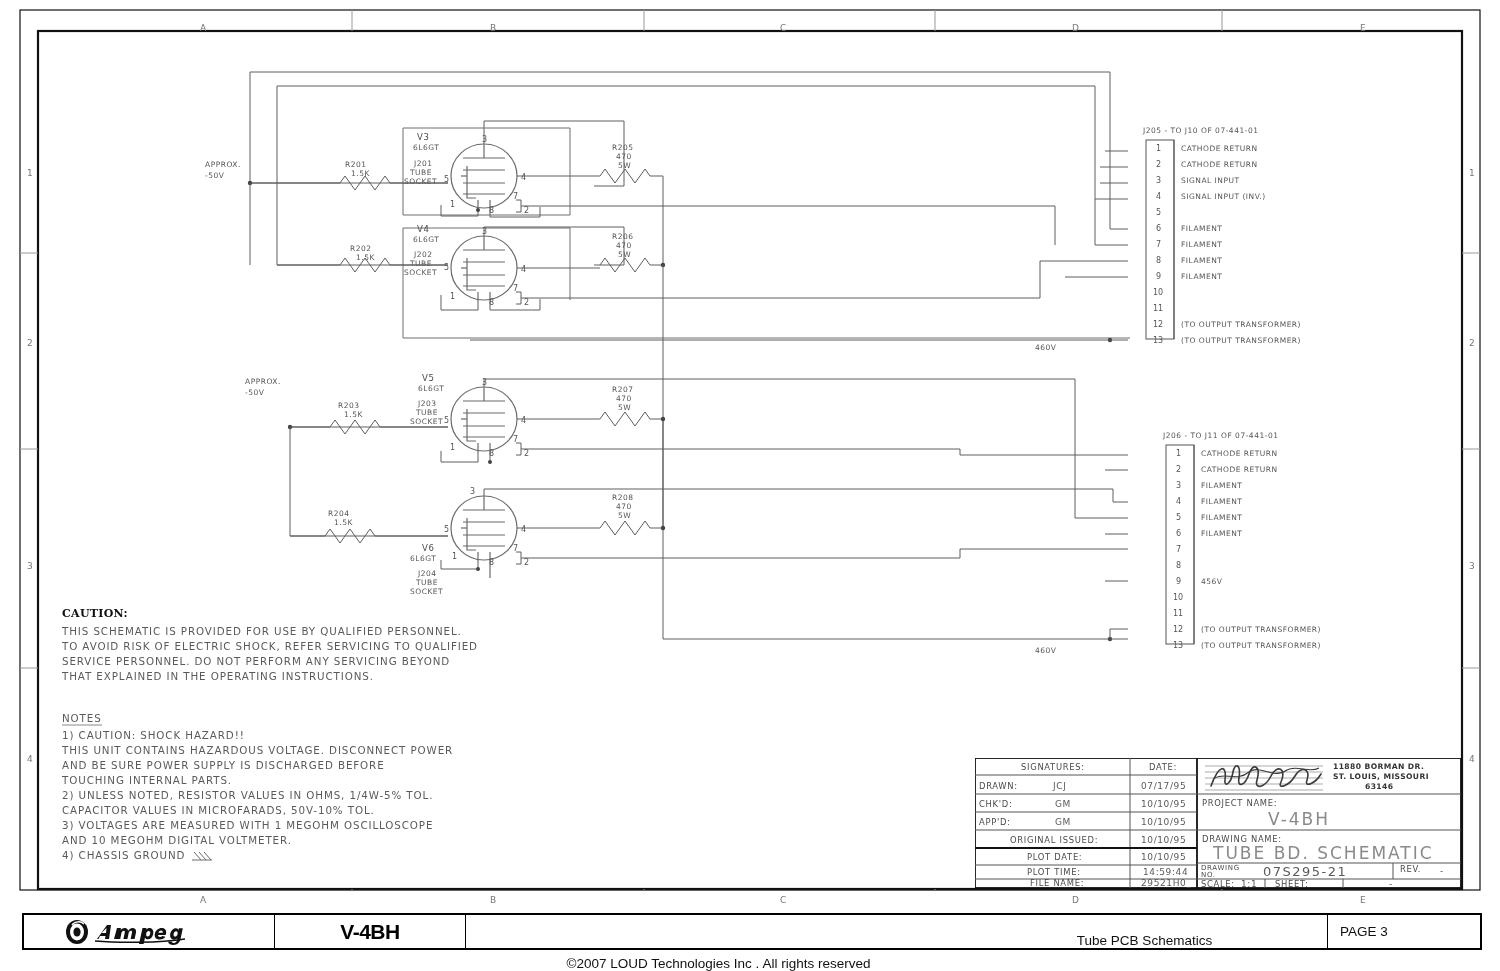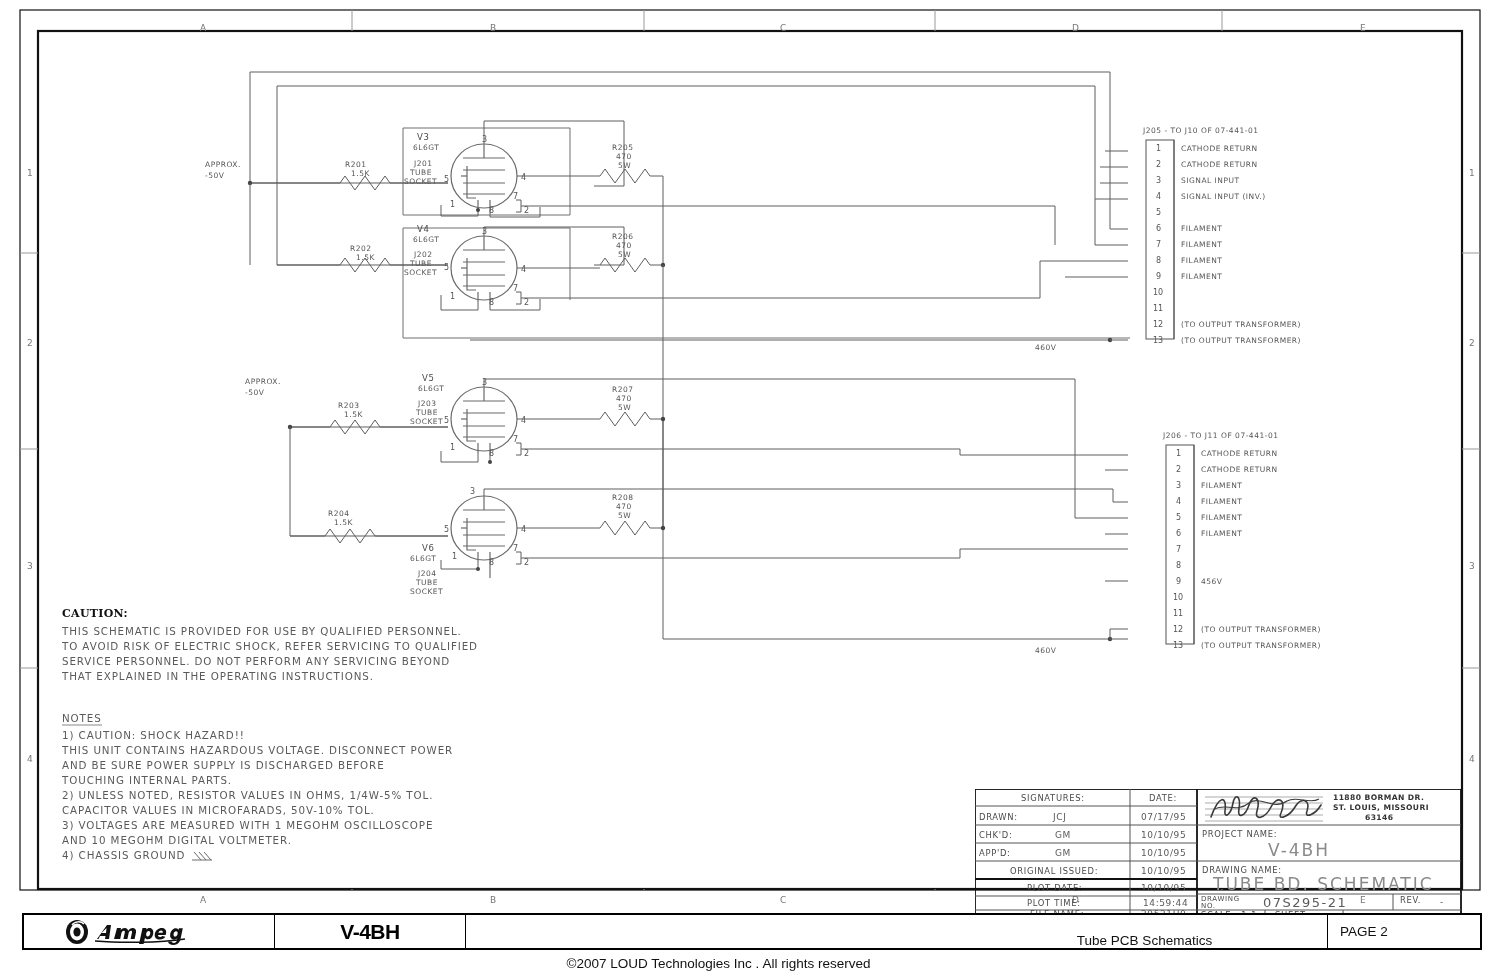--- a/index.html
+++ b/index.html
@@ -469,21 +469,21 @@
     <text class="bodytext" x="0" y="149">4) CHASSIS GROUND</text>
 
     <g>
       <line x1="132" y1="142" x2="139" y2="150" stroke="#6a6a6a" stroke-width="1"></line>
       <line x1="137" y1="142" x2="144" y2="150" stroke="#6a6a6a" stroke-width="1"></line>
       <line x1="142" y1="142" x2="149" y2="150" stroke="#6a6a6a" stroke-width="1"></line>
       <line x1="130" y1="150" x2="150" y2="150" stroke="#6a6a6a" stroke-width="1"></line>
     </g>
   </svg>
 
-  <div class="abs" style="left:975px;top:758px;margin-top:31px;">
+  <div class="abs" style="left:975px;top:758px;">
     <svg width="487" height="131">
 
       <rect x="0" y="0" width="486" height="130" class="tbline-hv" fill="#fff"></rect>
 
       <line x1="222" y1="0" x2="222" y2="130" class="tbline-hv"></line>
 
       <line x1="155" y1="0" x2="155" y2="130" class="tbline"></line>
 
       <line x1="0" y1="17" x2="222" y2="17" class="tbline"></line>
       <line x1="0" y1="36" x2="222" y2="36" class="tbline"></line>
@@ -589,17 +589,17 @@
 
     <div style="flex:0 0 485px;display:flex;align-items:center;justify-content:center;border-right:1.5px solid #000;padding-left:10px;margin-top:48px;">
       <span class="foot-txt" style="color:#111">©2007 LOUD Technologies Inc . All rights reserved</span>
     </div>
 
     <div style="flex:1;display:flex;align-items:flex-end;justify-content:center;border-right:1.5px solid #000;">
       <span class="foot-txt" style="color:#111">Tube PCB Schematics</span>
     </div>
 
     <div style="width:140px;display:flex;align-items:center;padding-left:12px;">
-      <span class="foot-txt" style="color:#111">PAGE 2</span>
+      <span class="foot-txt" style="color:#111">PAGE 3</span>
     </div>
   </div>
 
 </div>
 
 </body></html>

